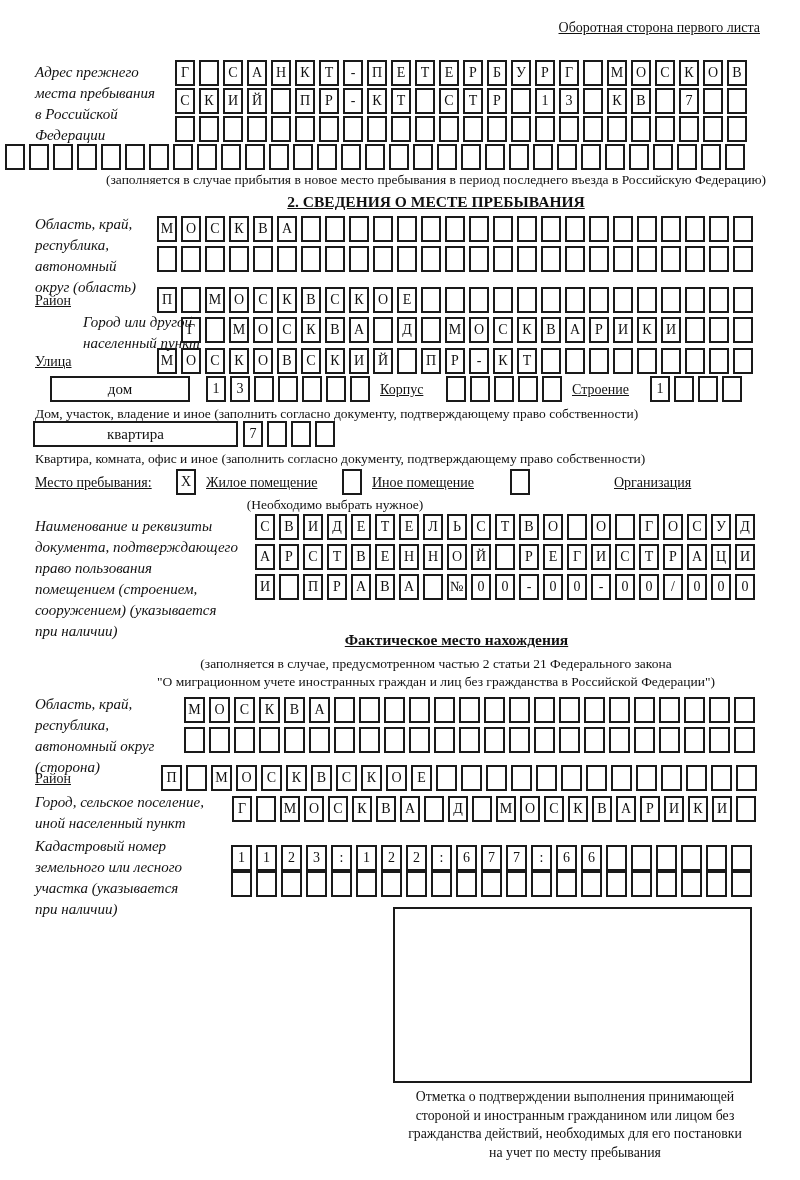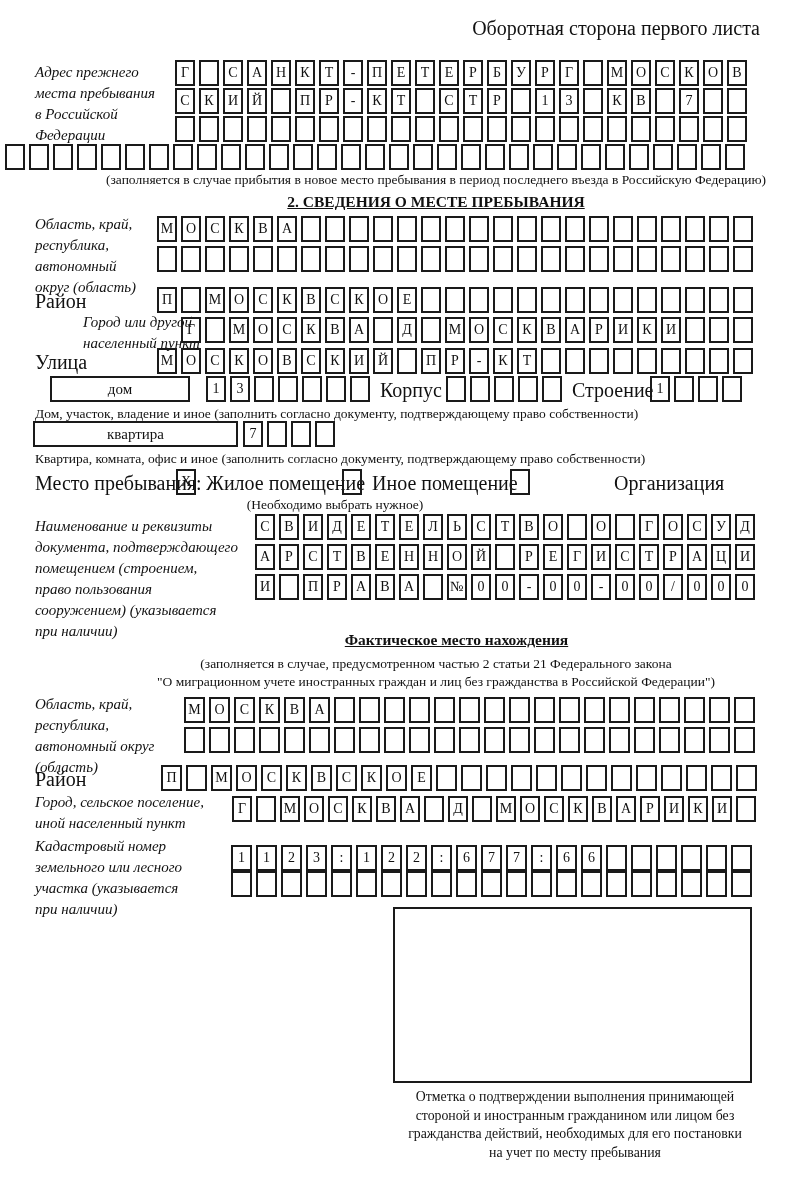--- a/index.html
+++ b/index.html
@@ -7,21 +7,21 @@
   .page {
     position: relative;
     width: 800px;
     height: 1180px;
     background: #ffffff;
     color: #111111;
     font-family: "Liberation Serif", "DejaVu Serif", serif;
     overflow: hidden;
   }
   .abs { position: absolute; }
-  .lbl { font-size: 20px; line-height: 20px; white-space: nowrap; }
+  .lbl { font-size: 14px; line-height: 20px; white-space: nowrap; text-decoration: underline; }
   .lbl-block div { font-size: 15px; line-height: 21px; white-space: nowrap; font-style: italic; }
   .caption { font-size: 13.5px; white-space: nowrap; }
   .center-full { left: 0; width: 800px; text-align: center; margin-left: 36px; }
   .title { font-weight: bold; font-size: 15.5px; text-decoration: underline; }
   .cellrow { display: flex; }
   .cell {
     width: 20px; height: 26px;
     border: 2px solid #1a1a1a;
     margin-right: 4px;
     display: inline-flex; align-items: center; justify-content: center;
@@ -361,22 +361,22 @@
   <div class="abs lbl" style="left:206px; top:473px;">Жилое помещение</div>
   <span class="cell abs" style="left:342px; top:469px;"></span>
   <div class="abs lbl" style="left:372px; top:473px;">Иное помещение</div>
   <span class="cell abs" style="left:510px; top:469px;"></span>
   <div class="abs lbl" style="left:578px; top:473px;margin-left:36px;">Организация</div>
   <div class="abs caption" style="left:150px; top:497px; width:370px; text-align:center;">(Необходимо выбрать нужное)</div>
 
   <div class="abs lbl-block" style="left:35px; top:516px;">
     <div>Наименование и реквизиты</div>
     <div>документа, подтверждающего</div>
+    <div>право пользования</div>
     <div>помещением (строением,</div>
-    <div>право пользования</div>
     <div>сооружением) (указывается</div>
     <div>при наличии)</div>
   </div>
   <div class="abs cellrow" style="left:255px; top:514px;">
       <span class="cell">С</span>
       <span class="cell">В</span>
       <span class="cell">И</span>
       <span class="cell">Д</span>
       <span class="cell">Е</span>
       <span class="cell">Т</span>
@@ -446,21 +446,21 @@
   <div class="abs title center-full" style="top:631px;padding-left:41px;">Фактическое место нахождения</div>
   <div class="abs center-full notes" style="top:655px;">
     <div>(заполняется в случае, предусмотренном частью 2 статьи 21 Федерального закона</div>
     <div>"О миграционном учете иностранных граждан и лиц без гражданства в Российской Федерации")</div>
   </div>
 
   <div class="abs lbl-block" style="left:35px; top:694px;">
     <div>Область, край,</div>
     <div>республика,</div>
     <div>автономный округ</div>
-    <div>(область)</div>
+    <div>(сторона)</div>
   </div>
   <div class="abs cellrow w25" style="left:184px; top:697px;">
       <span class="cell">М</span>
       <span class="cell">О</span>
       <span class="cell">С</span>
       <span class="cell">К</span>
       <span class="cell">В</span>
       <span class="cell">А</span>
       <span class="cell"></span>
       <span class="cell"></span>

